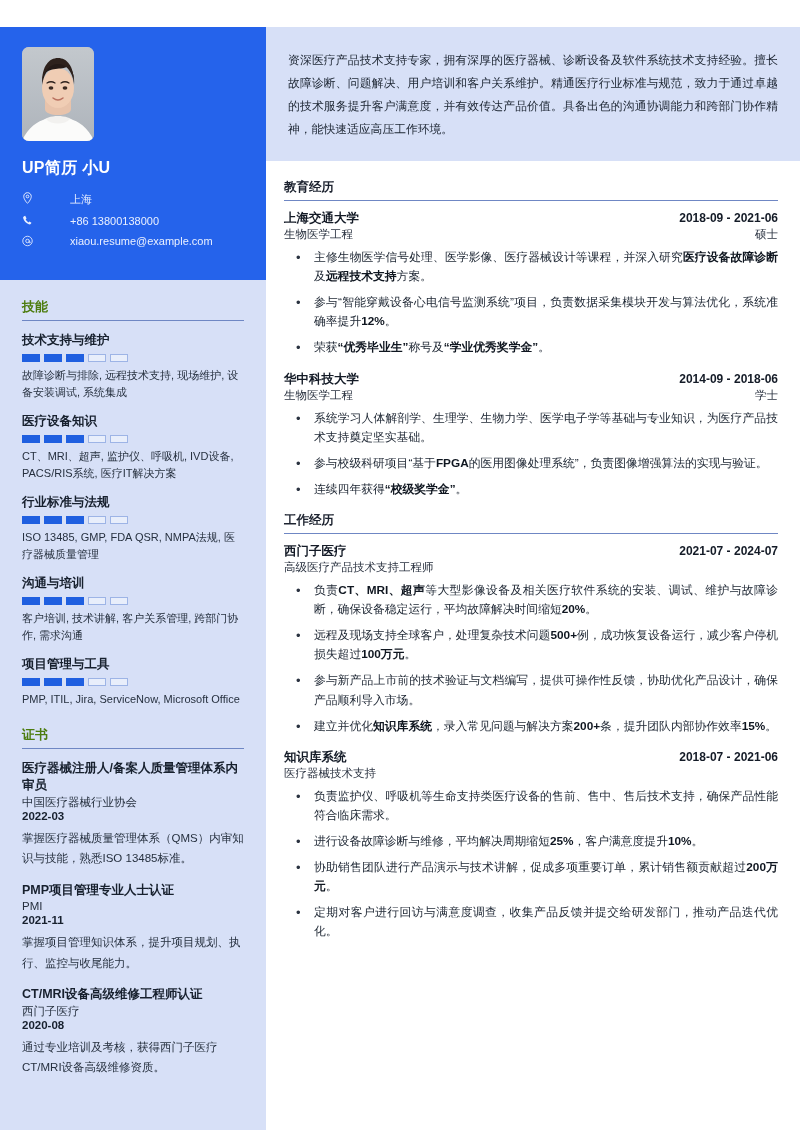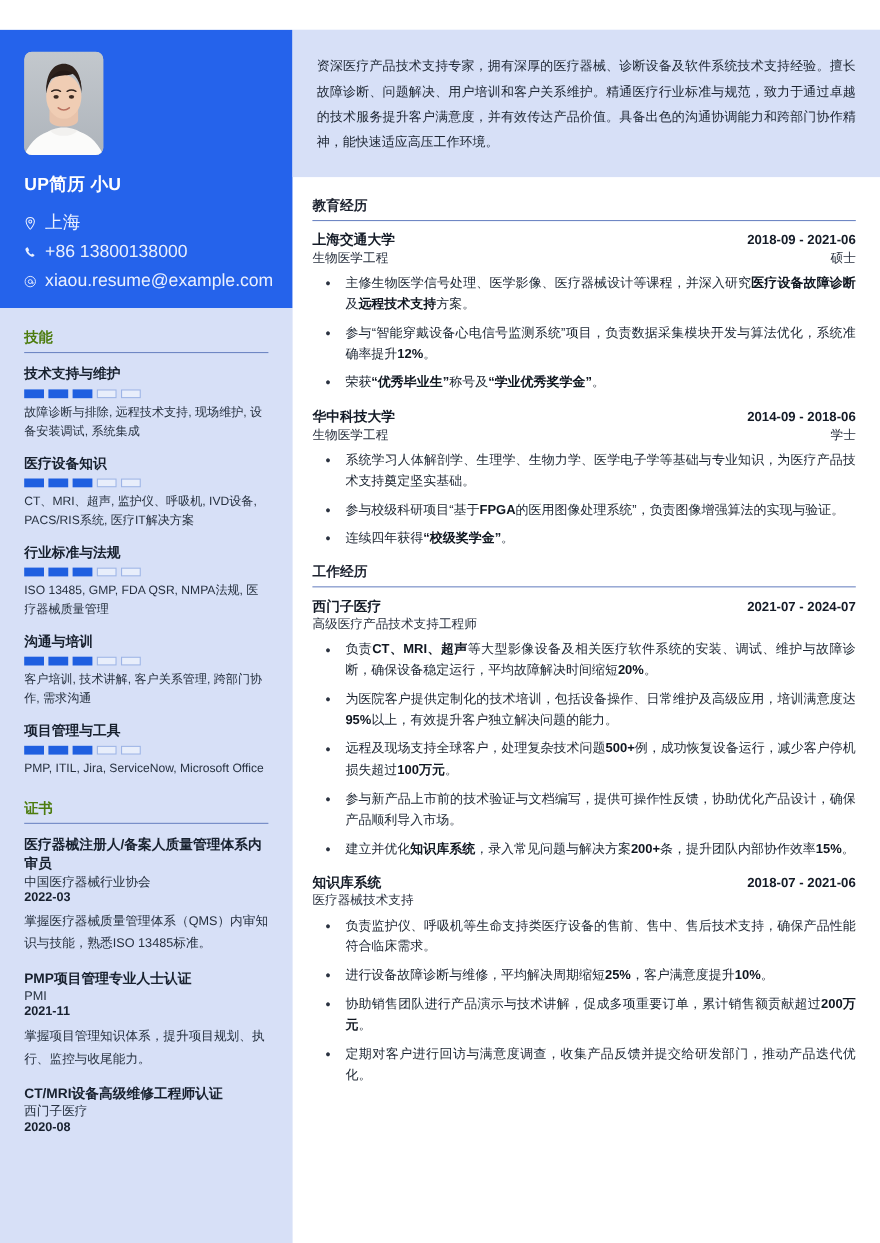--- a/index.html
+++ b/index.html
@@ -33,23 +33,24 @@
   .photo svg { display:block; width:100%; height:100%; }
   .name {
     color:#ffffff;
     font-size:16px;
     font-weight:bold;
     margin-top:17px;
     letter-spacing:.3px;
   }
   .contact { margin-top:13px; }
   .contact-row {
-    display:flex; align-items:center;
-    color:#eaf0ff; font-size:16px;
+    display:flex; align-items:flex-start;
+    color:#eaf0ff; font-size:11px;
     margin-bottom:8px;
+    gap:29px;
   }
   .contact-row .ico {
     width:15px; flex:0 0 15px;
     display:flex; align-items:center; justify-content:flex-start;
     margin-right:4px;
   }
   .contact-row .ico svg { display:block; }
 
   .side-body { padding:18px 22px 0 22px; }
 
@@ -253,20 +254,21 @@
             <div class="cert">
               <div class="cert-name">PMP项目管理专业人士认证</div>
               <div class="cert-org">PMI</div>
               <div class="cert-date">2021-11</div>
               <div class="cert-desc">掌握项目管理知识体系，提升项目规划、执行、监控与收尾能力。</div>
             </div>
             <div class="cert">
               <div class="cert-name">CT/MRI设备高级维修工程师认证</div>
               <div class="cert-org">西门子医疗</div>
               <div class="cert-date">2020-08</div>
+              <div class="cert-desc">通过专业培训及考核，获得西门子医疗CT/MRI设备高级维修资质。</div>
             </div>
           </div>
       </section>
 
     </div>
   </aside>
 
   <main class="main">
 
     <div class="summary">资深医疗产品技术支持专家，拥有深厚的医疗器械、诊断设备及软件系统技术支持经验。擅长故障诊断、问题解决、用户培训和客户关系维护。精通医疗行业标准与规范，致力于通过卓越的技术服务提升客户满意度，并有效传达产品价值。具备出色的沟通协调能力和跨部门协作精神，能快速适应高压工作环境。</div>
@@ -315,21 +317,20 @@
             <div class="entry">
               <div class="entry-row">
                 <div class="entry-org">西门子医疗</div>
                 <div class="entry-date">2021-07 - 2024-07</div>
               </div>
               <div class="entry-row">
                 <div class="entry-role">高级医疗产品技术支持工程师</div>
               </div>
               <ul class="bullets">
                 <li>负责<b>CT、MRI、超声</b>等大型影像设备及相关医疗软件系统的安装、调试、维护与故障诊断，确保设备稳定运行，平均故障解决时间缩短<b>20%</b>。</li>
-                <li>为医院客户提供定制化的技术培训，包括设备操作、日常维护及高级应用，培训满意度达<b>95%</b>以上，有效提升客户独立解决问题的能力。</li>
                 <li>远程及现场支持全球客户，处理复杂技术问题<b>500+</b>例，成功恢复设备运行，减少客户停机损失超过<b>100万元</b>。</li>
                 <li>参与新产品上市前的技术验证与文档编写，提供可操作性反馈，协助优化产品设计，确保产品顺利导入市场。</li>
                 <li>建立并优化<b>知识库系统</b>，录入常见问题与解决方案<b>200+</b>条，提升团队内部协作效率<b>15%</b>。</li>
               </ul>
             </div>
             <div class="entry">
               <div class="entry-row">
                 <div class="entry-org">知识库系统</div>
                 <div class="entry-date">2018-07 - 2021-06</div>
               </div>

